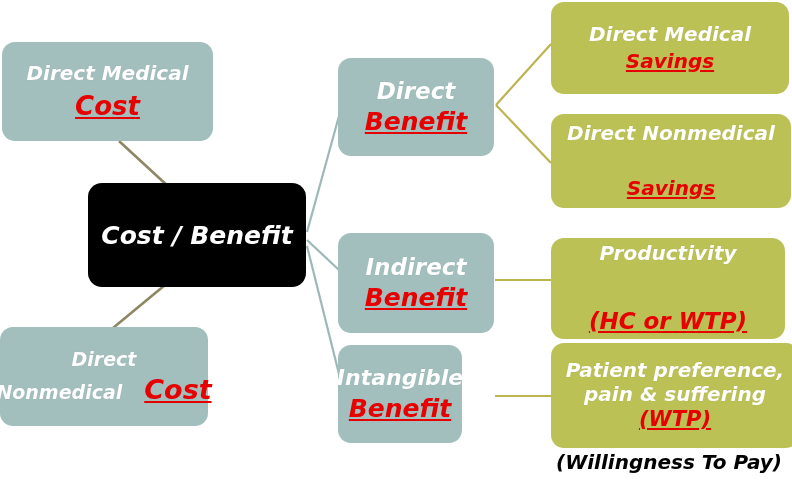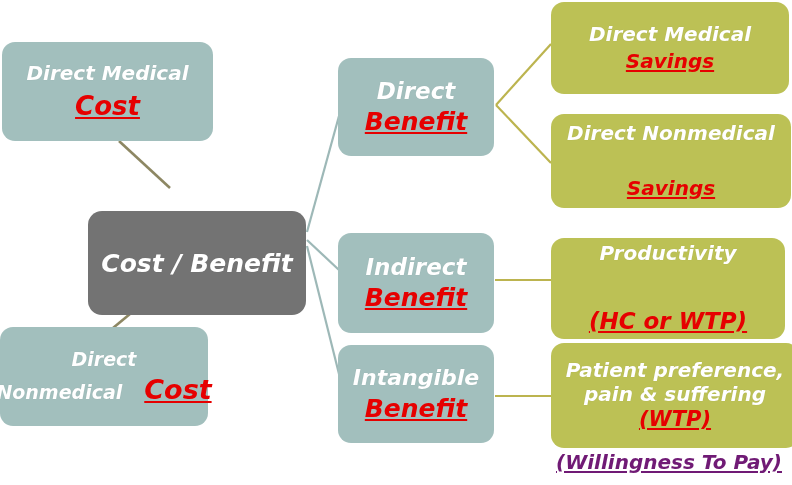--- a/index.html
+++ b/index.html
@@ -31,40 +31,39 @@
     display: flex;
     flex-direction: column;
     align-items: center;
     justify-content: center;
     text-align: center;
     line-height: 1.08;
     z-index: 3;
   }
   .node.teal   { background: #a2bfbd; }
   .node.olive  { background: #bcc155; }
-  .node.red    { background: #737373; margin-top: 28px; }
+  .node.red    { background: #000000; }
 
   .lbl-white {
     color: #ffffff;
     font-style: italic;
     font-weight: bold;
     text-shadow: 0 0 1px rgba(0,0,0,0.12);
   }
   .lbl-red {
     color: #e60000;
     font-style: italic;
     font-weight: bold;
     text-decoration: underline;
     text-underline-offset: 2px;
   }
   .lbl-darkred {
-    color: #701a75;
+    color: #000000;
     font-style: italic;
     font-weight: bold;
-    text-decoration: underline;
     text-underline-offset: 2px;
   }
   .row-inline {
     display: flex;
     align-items: baseline;
     justify-content: center;
     gap: 22px;
   }
 
   
@@ -89,21 +88,21 @@
   #node-cost-benefit .l1 { font-size: 25px; }
 
   
   #node-direct-benefit {
     left: 338px; top: 58px; width: 156px; height: 98px;
   }
   #node-indirect-benefit {
     left: 338px; top: 233px; width: 156px; height: 100px;
   }
   #node-intangible-benefit {
-    left: 338px; top: 345px; width: 156px; height: 98px;
+    left: 338px; top: 345px; width: 124px; height: 98px;
   }
   .mid .l1 { font-size: 23px; }
   .mid .l2 { font-size: 25px; margin-top: 5px; }
   #node-intangible-benefit .l1 { font-size: 22px; }
 
   
   #node-direct-medical-savings {
     left: 551px; top: 2px; width: 238px; height: 92px;
   }
   #node-direct-nonmedical-savings {

